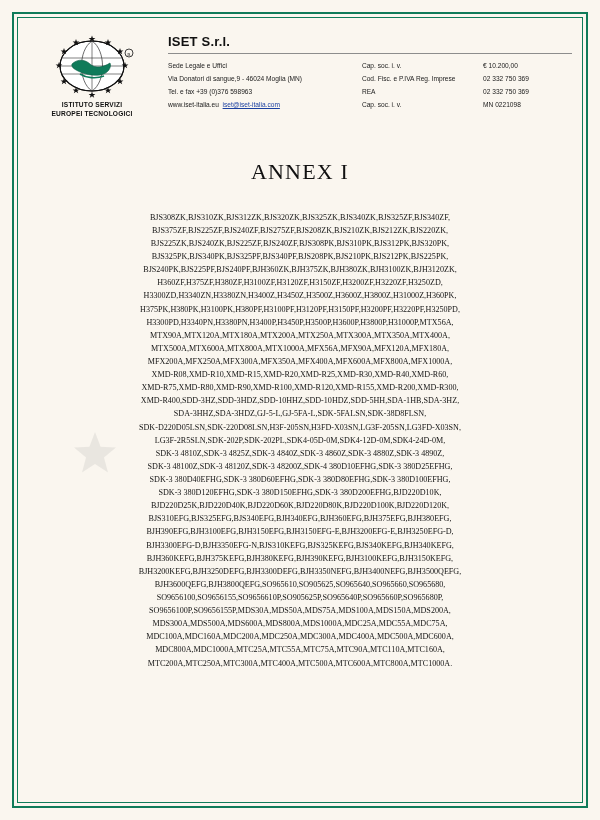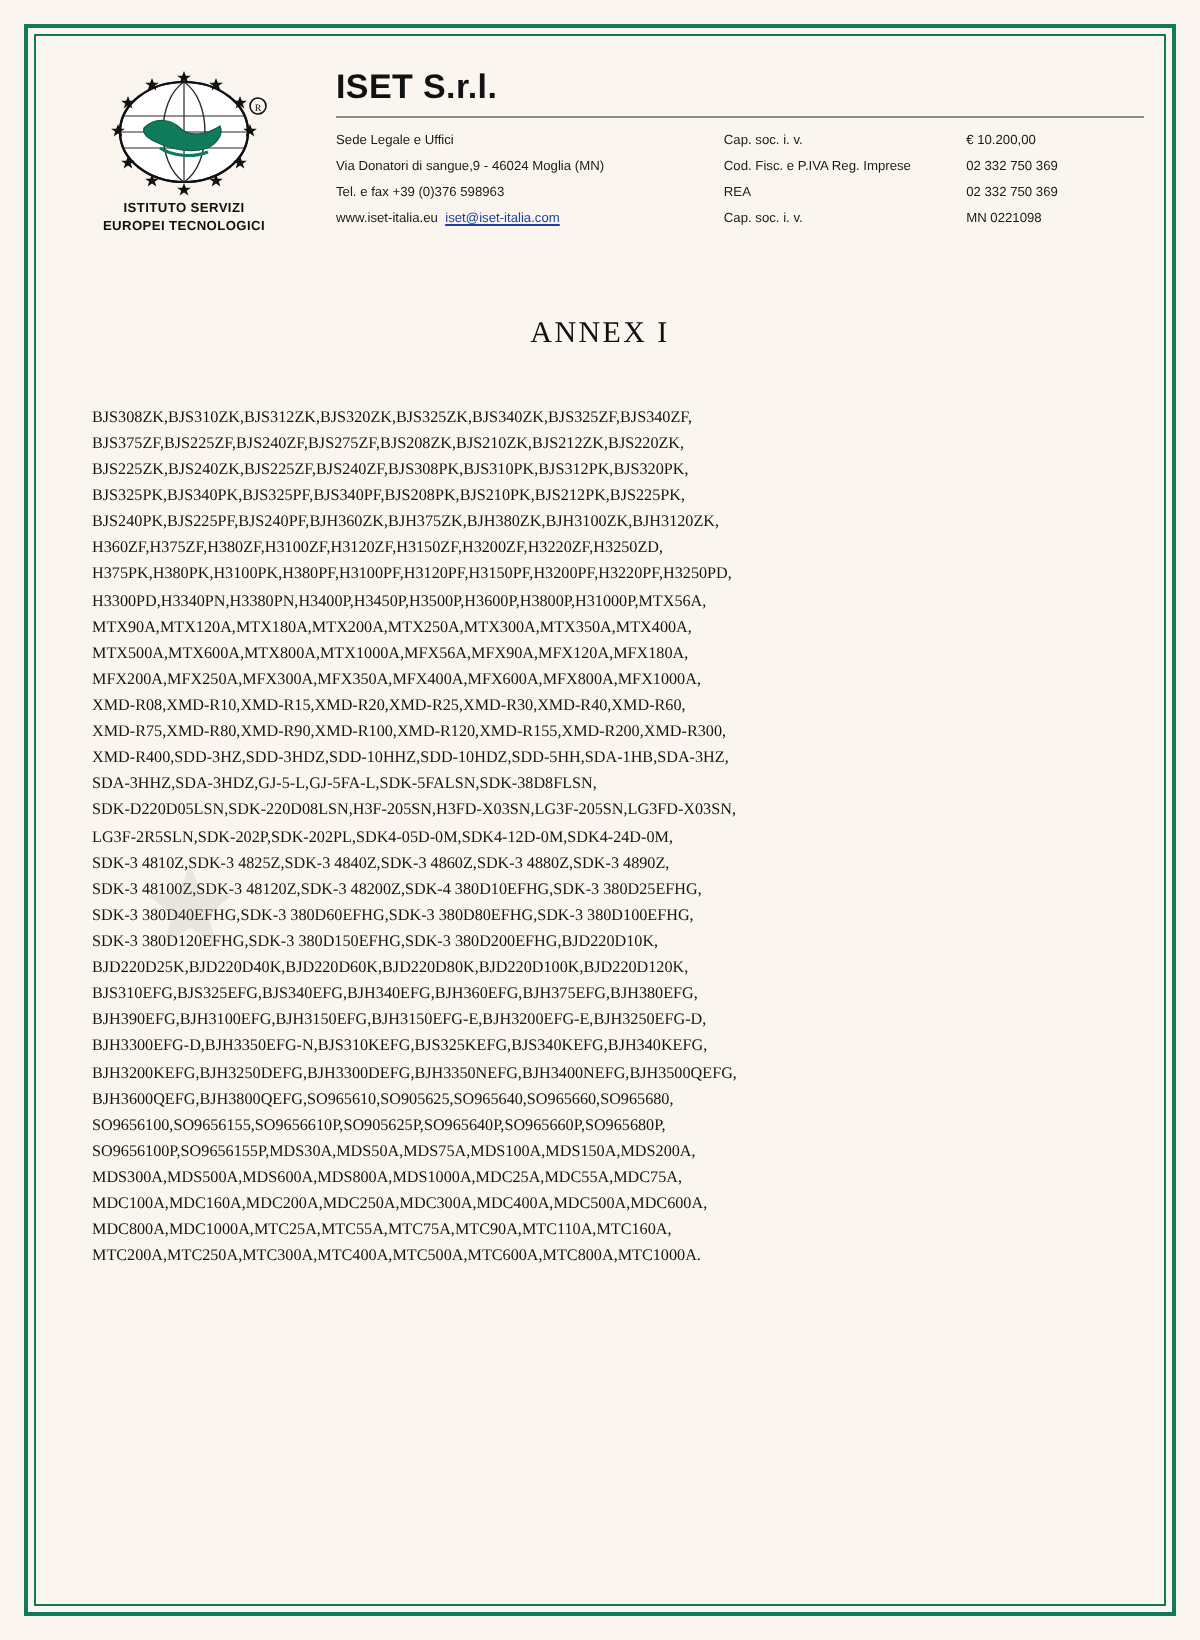--- a/index.html
+++ b/index.html
@@ -72,21 +72,21 @@
     letter-spacing: 0.2px;
     color: #111;
     line-height: 1.35;
   }
   .company-block {
     flex: 1 1 auto;
     padding-left: 12px;
     padding-top: 2px;
   }
   .company-name {
-    font-size: 17px;
+    font-size: 13px;
     font-weight: bold;
     color: #111;
     letter-spacing: 0.2px;
     margin-bottom: 3px;
   }
   .company-rule {
     height: 1px;
     background: #8d8d8d;
     margin: 4px 0 6px 0;
   }
@@ -105,36 +105,36 @@
   table.info td.c1 { width: 48%; }
   table.info td.c2 { width: 30%; }
   table.info td.c3 { width: 22%; text-align: left; }
   .link { color: #1a3fa0; text-decoration: underline; }
   .link2 { color: #1a1a1a; }
 
   
   .doc-title {
     text-align: center;
     font-family: "Liberation Serif", serif;
-    font-size: 15px;
+    font-size: 22px;
     letter-spacing: 1.2px;
     color: #111;
     margin-top: 40px;
     margin-bottom: 26px;
   }
 
   
   .codes {
     position: relative;
     padding: 0 18px;
     font-family: "Liberation Serif", serif;
     font-size: 8.1px;
     line-height: 1.62;
     color: #141414;
-    text-align: left;
+    text-align: center;
     word-break: break-word;
   }
   .codes .line {
     white-space: nowrap;
     overflow: hidden;
   }
 
   
   .watermark {
     position: absolute;
@@ -236,39 +236,41 @@
 
     <div class="doc-title">ANNEX I</div>
 
     <div class="codes" id="codes-container">
         <div class="line">BJS308ZK,BJS310ZK,BJS312ZK,BJS320ZK,BJS325ZK,BJS340ZK,BJS325ZF,BJS340ZF,</div>
         <div class="line">BJS375ZF,BJS225ZF,BJS240ZF,BJS275ZF,BJS208ZK,BJS210ZK,BJS212ZK,BJS220ZK,</div>
         <div class="line">BJS225ZK,BJS240ZK,BJS225ZF,BJS240ZF,BJS308PK,BJS310PK,BJS312PK,BJS320PK,</div>
         <div class="line">BJS325PK,BJS340PK,BJS325PF,BJS340PF,BJS208PK,BJS210PK,BJS212PK,BJS225PK,</div>
         <div class="line">BJS240PK,BJS225PF,BJS240PF,BJH360ZK,BJH375ZK,BJH380ZK,BJH3100ZK,BJH3120ZK,</div>
         <div class="line">H360ZF,H375ZF,H380ZF,H3100ZF,H3120ZF,H3150ZF,H3200ZF,H3220ZF,H3250ZD,</div>
+        <div class="line">H3300ZD,H3340ZN,H3380ZN,H3400Z,H3450Z,H3500Z,H3600Z,H3800Z,H31000Z,H360PK,</div>
         <div class="line">H375PK,H380PK,H3100PK,H380PF,H3100PF,H3120PF,H3150PF,H3200PF,H3220PF,H3250PD,</div>
         <div class="line">H3300PD,H3340PN,H3380PN,H3400P,H3450P,H3500P,H3600P,H3800P,H31000P,MTX56A,</div>
         <div class="line">MTX90A,MTX120A,MTX180A,MTX200A,MTX250A,MTX300A,MTX350A,MTX400A,</div>
         <div class="line">MTX500A,MTX600A,MTX800A,MTX1000A,MFX56A,MFX90A,MFX120A,MFX180A,</div>
         <div class="line">MFX200A,MFX250A,MFX300A,MFX350A,MFX400A,MFX600A,MFX800A,MFX1000A,</div>
         <div class="line">XMD-R08,XMD-R10,XMD-R15,XMD-R20,XMD-R25,XMD-R30,XMD-R40,XMD-R60,</div>
         <div class="line">XMD-R75,XMD-R80,XMD-R90,XMD-R100,XMD-R120,XMD-R155,XMD-R200,XMD-R300,</div>
         <div class="line">XMD-R400,SDD-3HZ,SDD-3HDZ,SDD-10HHZ,SDD-10HDZ,SDD-5HH,SDA-1HB,SDA-3HZ,</div>
         <div class="line">SDA-3HHZ,SDA-3HDZ,GJ-5-L,GJ-5FA-L,SDK-5FALSN,SDK-38D8FLSN,</div>
         <div class="line">SDK-D220D05LSN,SDK-220D08LSN,H3F-205SN,H3FD-X03SN,LG3F-205SN,LG3FD-X03SN,</div>
         <div class="line">LG3F-2R5SLN,SDK-202P,SDK-202PL,SDK4-05D-0M,SDK4-12D-0M,SDK4-24D-0M,</div>
         <div class="line">SDK-3 4810Z,SDK-3 4825Z,SDK-3 4840Z,SDK-3 4860Z,SDK-3 4880Z,SDK-3 4890Z,</div>
         <div class="line">SDK-3 48100Z,SDK-3 48120Z,SDK-3 48200Z,SDK-4 380D10EFHG,SDK-3 380D25EFHG,</div>
         <div class="line">SDK-3 380D40EFHG,SDK-3 380D60EFHG,SDK-3 380D80EFHG,SDK-3 380D100EFHG,</div>
         <div class="line">SDK-3 380D120EFHG,SDK-3 380D150EFHG,SDK-3 380D200EFHG,BJD220D10K,</div>
         <div class="line">BJD220D25K,BJD220D40K,BJD220D60K,BJD220D80K,BJD220D100K,BJD220D120K,</div>
         <div class="line">BJS310EFG,BJS325EFG,BJS340EFG,BJH340EFG,BJH360EFG,BJH375EFG,BJH380EFG,</div>
         <div class="line">BJH390EFG,BJH3100EFG,BJH3150EFG,BJH3150EFG-E,BJH3200EFG-E,BJH3250EFG-D,</div>
         <div class="line">BJH3300EFG-D,BJH3350EFG-N,BJS310KEFG,BJS325KEFG,BJS340KEFG,BJH340KEFG,</div>
+        <div class="line">BJH360KEFG,BJH375KEFG,BJH380KEFG,BJH390KEFG,BJH3100KEFG,BJH3150KEFG,</div>
         <div class="line">BJH3200KEFG,BJH3250DEFG,BJH3300DEFG,BJH3350NEFG,BJH3400NEFG,BJH3500QEFG,</div>
         <div class="line">BJH3600QEFG,BJH3800QEFG,SO965610,SO905625,SO965640,SO965660,SO965680,</div>
         <div class="line">SO9656100,SO9656155,SO9656610P,SO905625P,SO965640P,SO965660P,SO965680P,</div>
         <div class="line">SO9656100P,SO9656155P,MDS30A,MDS50A,MDS75A,MDS100A,MDS150A,MDS200A,</div>
         <div class="line">MDS300A,MDS500A,MDS600A,MDS800A,MDS1000A,MDC25A,MDC55A,MDC75A,</div>
         <div class="line">MDC100A,MDC160A,MDC200A,MDC250A,MDC300A,MDC400A,MDC500A,MDC600A,</div>
         <div class="line">MDC800A,MDC1000A,MTC25A,MTC55A,MTC75A,MTC90A,MTC110A,MTC160A,</div>
         <div class="line">MTC200A,MTC250A,MTC300A,MTC400A,MTC500A,MTC600A,MTC800A,MTC1000A.</div>
       </div>
 

